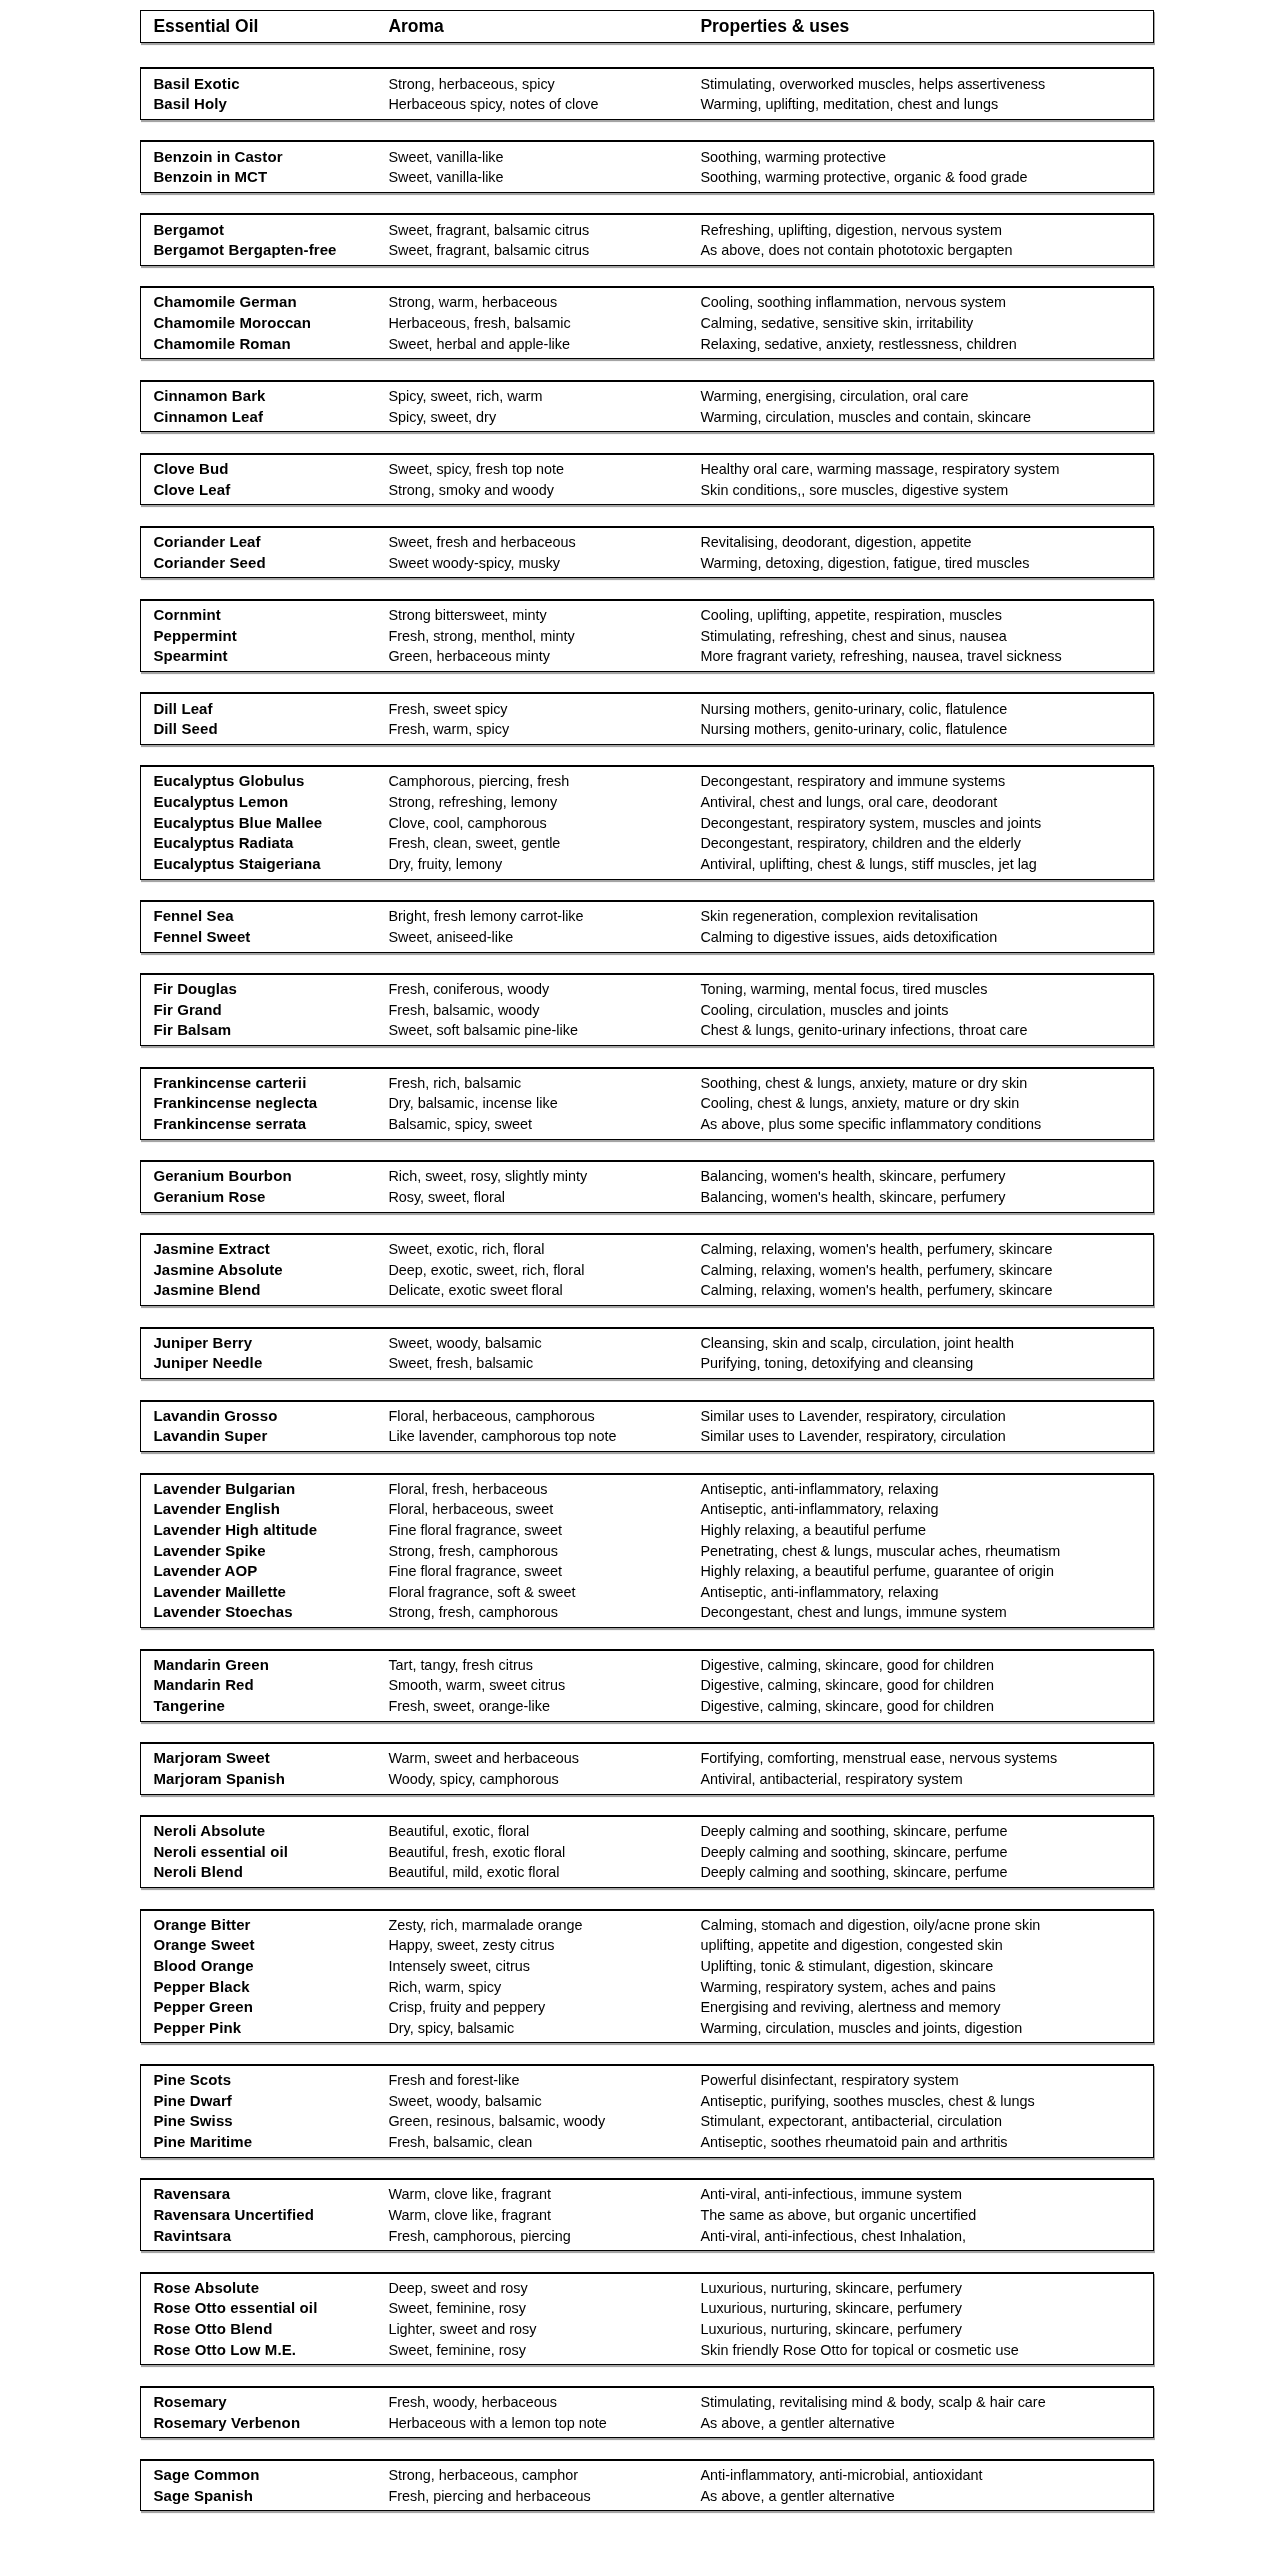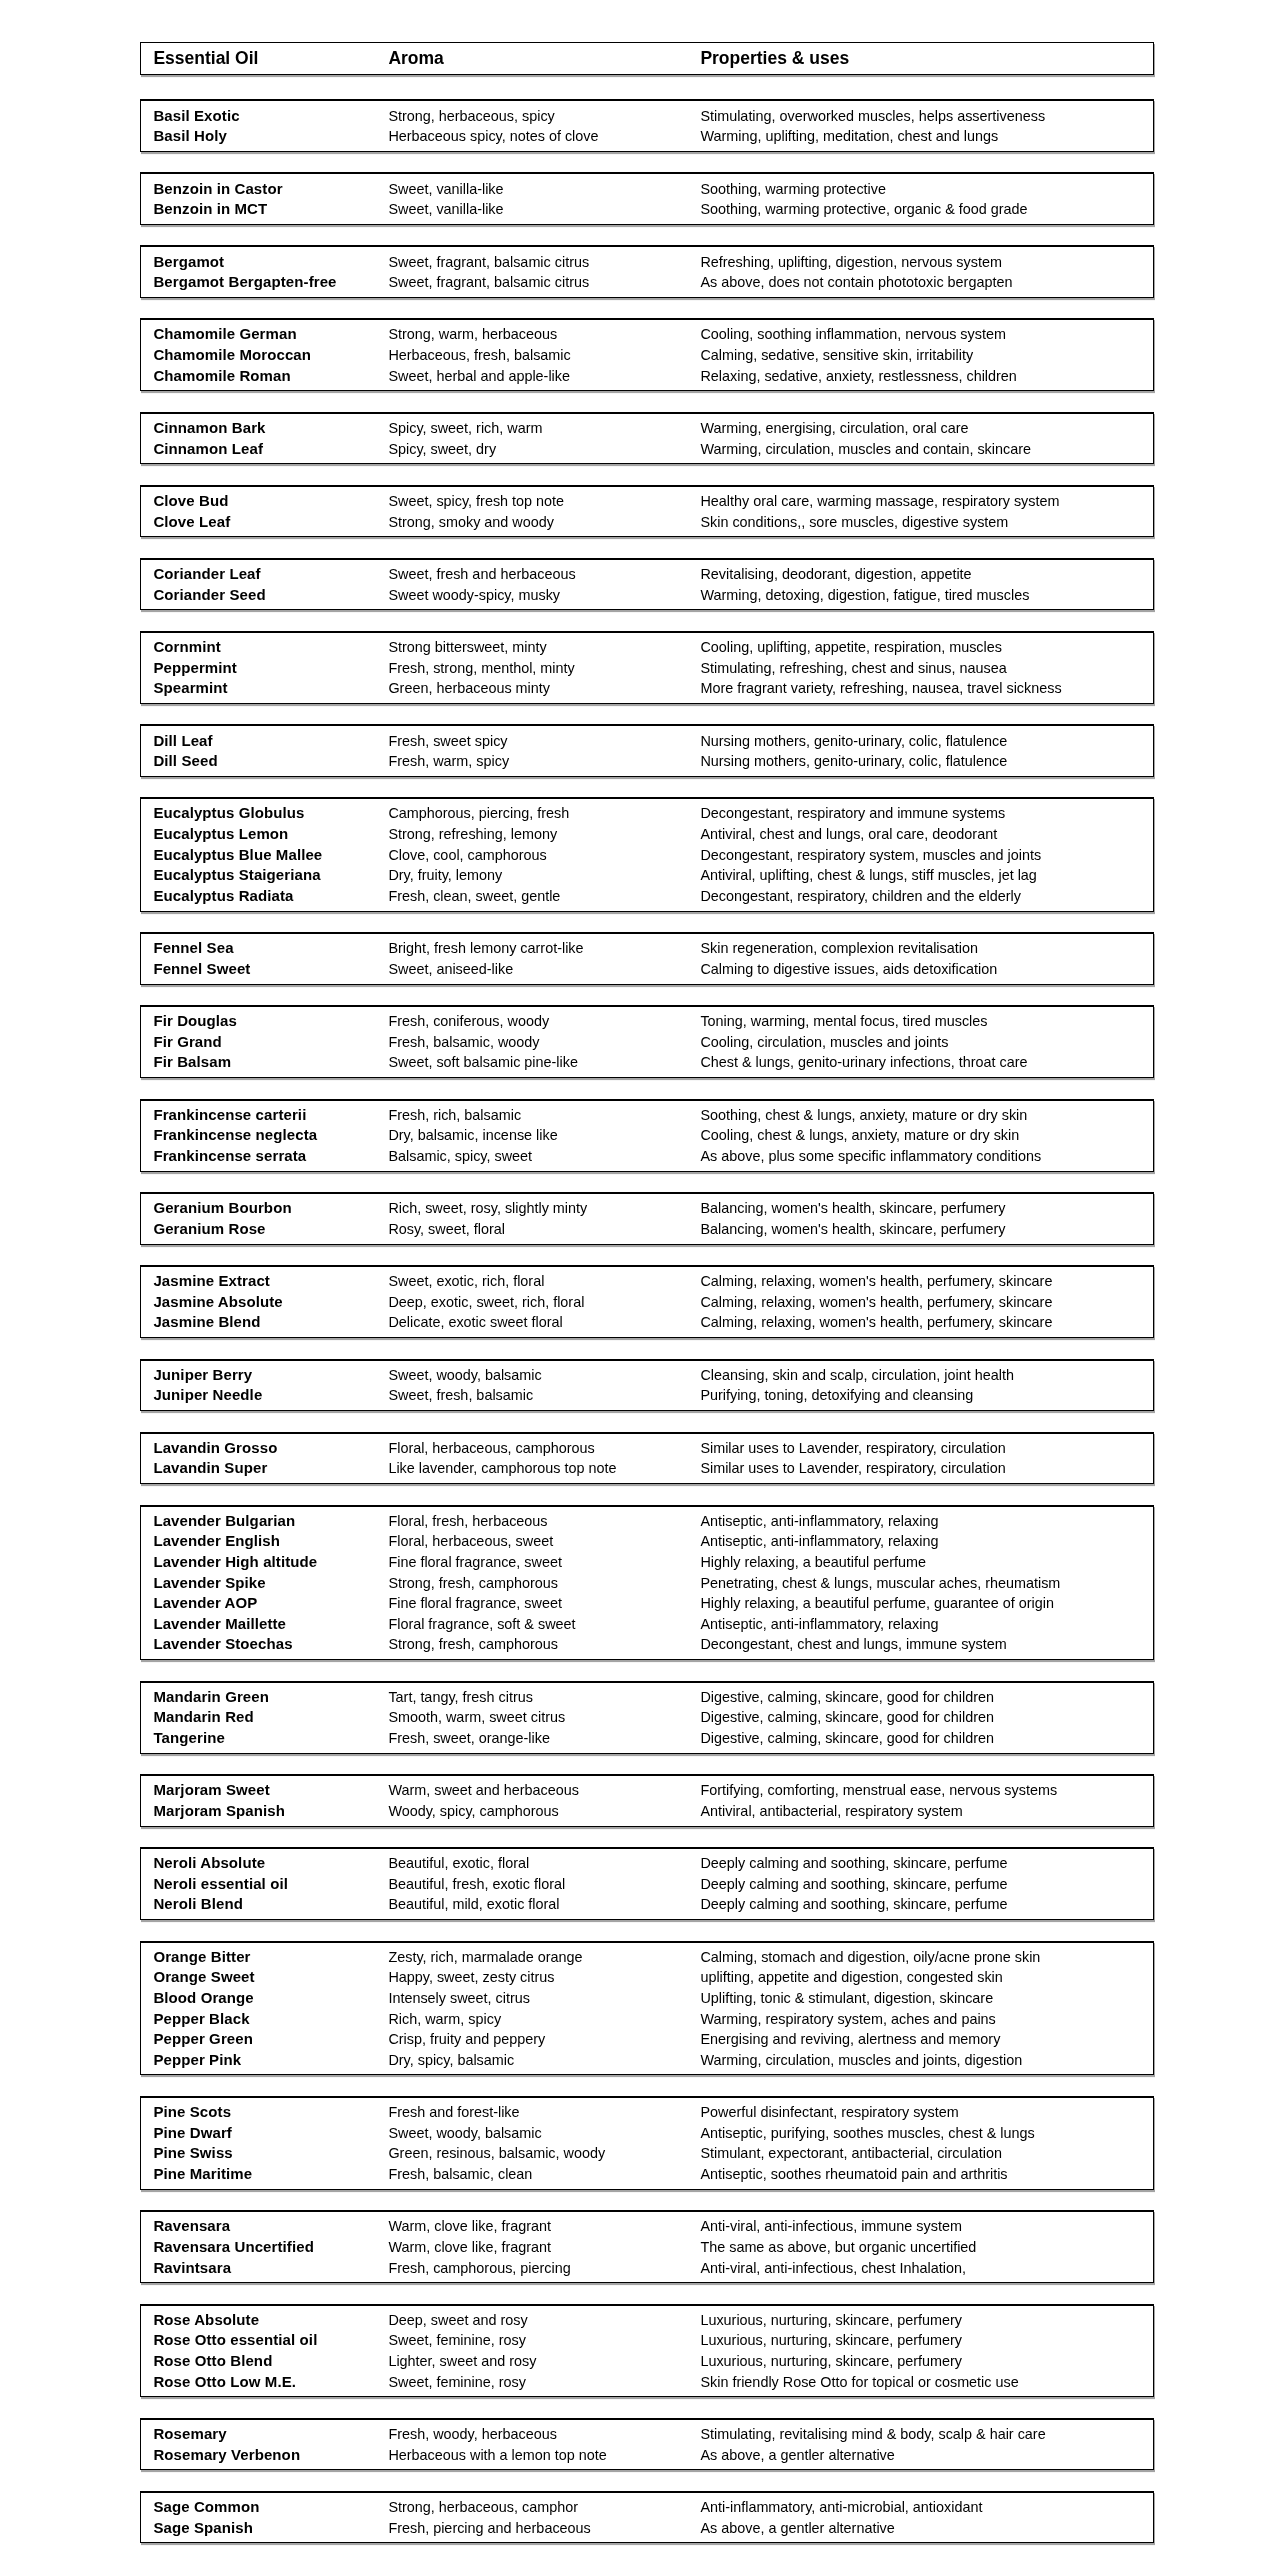--- a/index.html
+++ b/index.html
@@ -3,21 +3,21 @@
 <meta charset="utf-8">
 <style>
   html, body { margin:0; padding:0; background:#ffffff; }
   body {
     width:1275px;
     font-family:"Liberation Sans", sans-serif;
     color:#000000;
     -webkit-text-size-adjust:none;
   }
   .page { width:1275px; padding-top:10.3px; padding-bottom:24px; background:#ffffff; }
-  .table-wrap { margin-left:140px; width:1014px;margin-top:32px; }
+  .table-wrap { margin-left:140px; width:1014px; }
 
   .box {
     box-sizing:border-box;
     border:1.5px solid #000000;
     border-top-width:2.1px;
     background:#ffffff;
     box-shadow:1px 2.1px 0 rgba(90,90,90,0.55);
     padding:4.1px 9.3px 4.1px 12.4px;
     margin-bottom:20.6px;
   }
@@ -193,29 +193,29 @@
       <div class="cell name-cell">Eucalyptus Lemon</div>
       <div class="cell">Strong, refreshing, lemony</div>
       <div class="cell">Antiviral, chest and lungs, oral care, deodorant</div>
     </div>
           <div class="grid-row row">
       <div class="cell name-cell">Eucalyptus Blue Mallee</div>
       <div class="cell">Clove, cool, camphorous</div>
       <div class="cell">Decongestant, respiratory system, muscles and joints</div>
     </div>
           <div class="grid-row row">
+      <div class="cell name-cell">Eucalyptus Radiata</div>
+      <div class="cell">Fresh, clean, sweet, gentle</div>
+      <div class="cell">Decongestant, respiratory, children and the elderly</div>
+    </div>
+          <div class="grid-row row">
       <div class="cell name-cell">Eucalyptus Staigeriana</div>
       <div class="cell">Dry, fruity, lemony</div>
       <div class="cell">Antiviral, uplifting, chest &amp; lungs, stiff muscles, jet lag</div>
     </div>
-          <div class="grid-row row">
-      <div class="cell name-cell">Eucalyptus Radiata</div>
-      <div class="cell">Fresh, clean, sweet, gentle</div>
-      <div class="cell">Decongestant, respiratory, children and the elderly</div>
-    </div>
         </div>
         <div class="box">
 
   <div class="grid-row row">
       <div class="cell name-cell">Fennel Sea</div>
       <div class="cell">Bright, fresh lemony carrot-like</div>
       <div class="cell">Skin regeneration, complexion revitalisation</div>
     </div>
           <div class="grid-row row">
       <div class="cell name-cell">Fennel Sweet</div>

